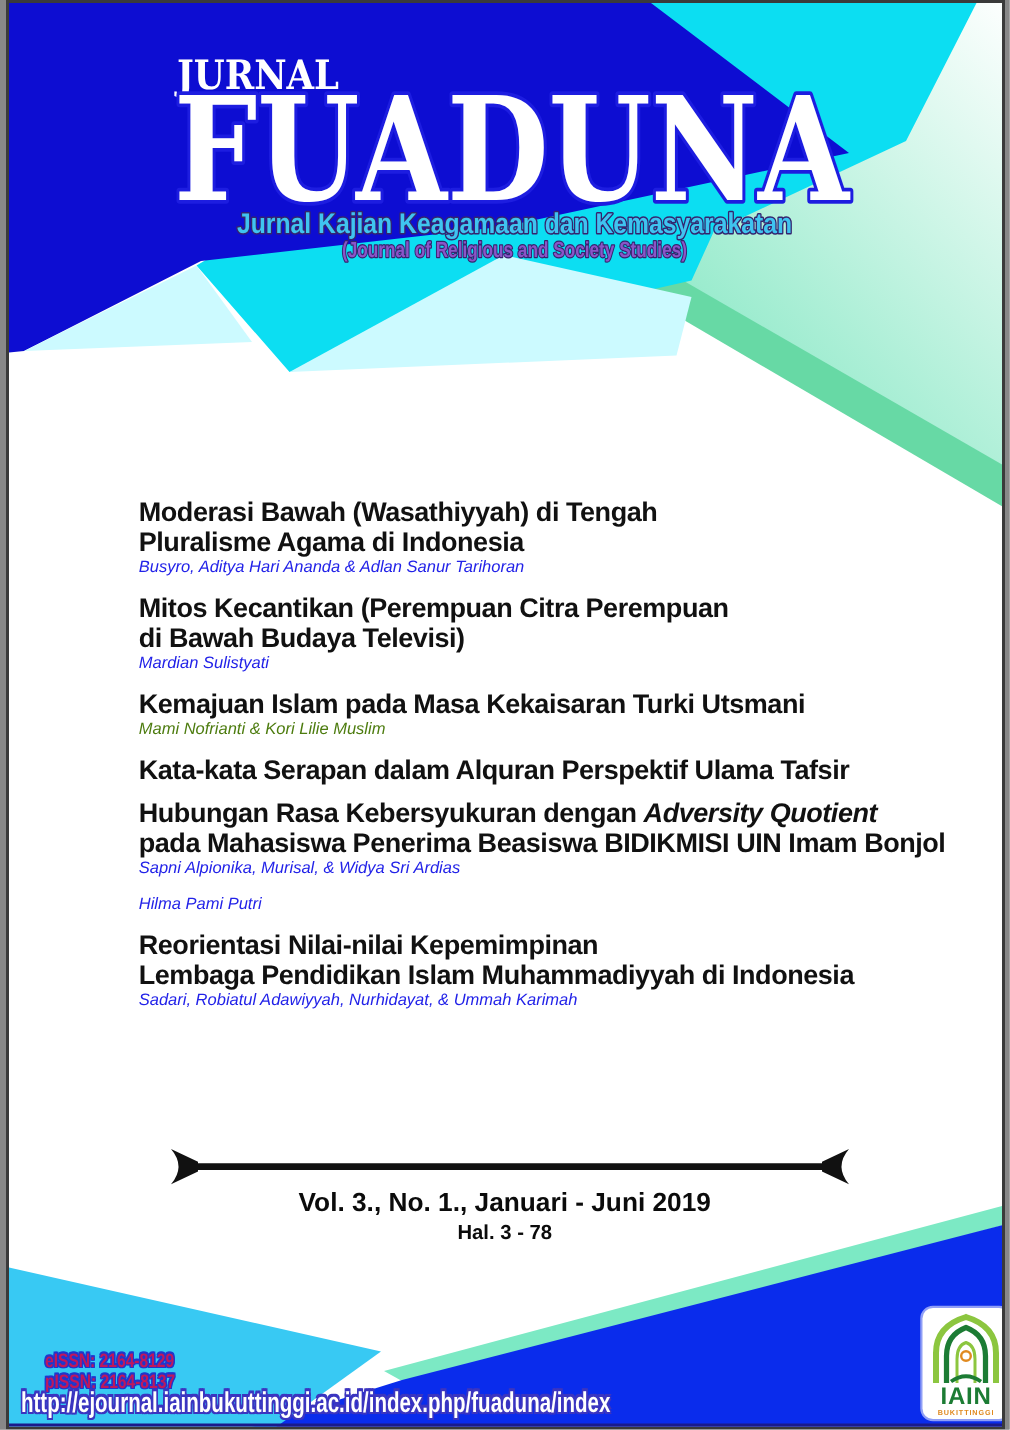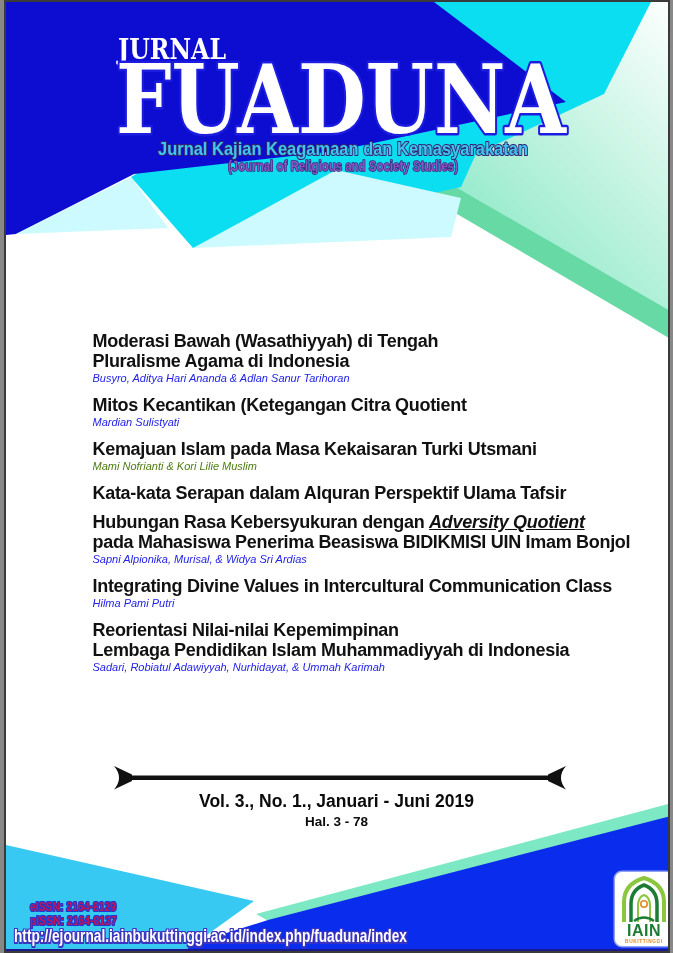--- a/index.html
+++ b/index.html
@@ -99,37 +99,37 @@
     </g>
   </svg>
 
   <div id="articles">
       <div class="entry">
         <div class="a-line"><span>Moderasi Bawah (</span><span style="">Wasathiyyah</span><span>) di Tengah</span></div>
         <div class="a-line"><span>Pluralisme Agama di Indonesia</span></div>
         <div class="a-authors" style="color: rgb(34, 34, 232);">Busyro, Aditya Hari Ananda &amp; Adlan Sanur Tarihoran</div>
       </div>
       <div class="entry">
-        <div class="a-line"><span>Mitos Kecantikan (Ketegangan Citra Quotient</span></div>
+        <div class="a-line"><span>Mitos Kecantikan (Perempuan Citra Perempuan</span></div>
+        <div class="a-line"><span>di Bawah Budaya Televisi)</span></div>
         <div class="a-authors" style="color: rgb(34, 34, 232);">Mardian Sulistyati</div>
       </div>
       <div class="entry">
         <div class="a-line"><span>Kemajuan Islam pada Masa Kekaisaran Turki Utsmani</span></div>
         <div class="a-authors" style="color: #4d7c0f;">Mami Nofrianti &amp; Kori Lilie Muslim</div>
       </div>
       <div class="entry">
         <div class="a-line"><span>Kata-kata Serapan dalam Alquran Perspektif Ulama Tafsir</span></div>
       </div>
       <div class="entry">
-        <div class="a-line"><span>Hubungan Rasa Kebersyukuran dengan </span><span style="font-style: italic; text-decoration: underline;">Adversity Quotient</span></div>
+        <div class="a-line"><span>Hubungan Rasa Kebersyukuran dengan </span><span style="font-style: italic;">Adversity Quotient</span></div>
         <div class="a-line"><span>pada Mahasiswa Penerima Beasiswa BIDIKMISI UIN Imam Bonjol</span></div>
         <div class="a-authors" style="color: rgb(34, 34, 232);">Sapni Alpionika, Murisal, &amp; Widya Sri Ardias</div>
       </div>
       <div class="entry">
-        <div class="a-line"><span>Integrating Divine Values in Intercultural Communication Class</span></div>
         <div class="a-authors" style="color: rgb(34, 34, 232);">Hilma Pami Putri</div>
       </div>
       <div class="entry">
         <div class="a-line"><span>Reorientasi Nilai-nilai Kepemimpinan</span></div>
         <div class="a-line"><span>Lembaga Pendidikan Islam Muhammadiyyah di Indonesia</span></div>
         <div class="a-authors" style="color: rgb(34, 34, 232);">Sadari, Robiatul Adawiyyah, Nurhidayat, &amp; Ummah Karimah</div>
       </div>
     </div>
 
   <div class="vol-line">Vol. 3., No. 1., Januari - Juni 2019</div>

